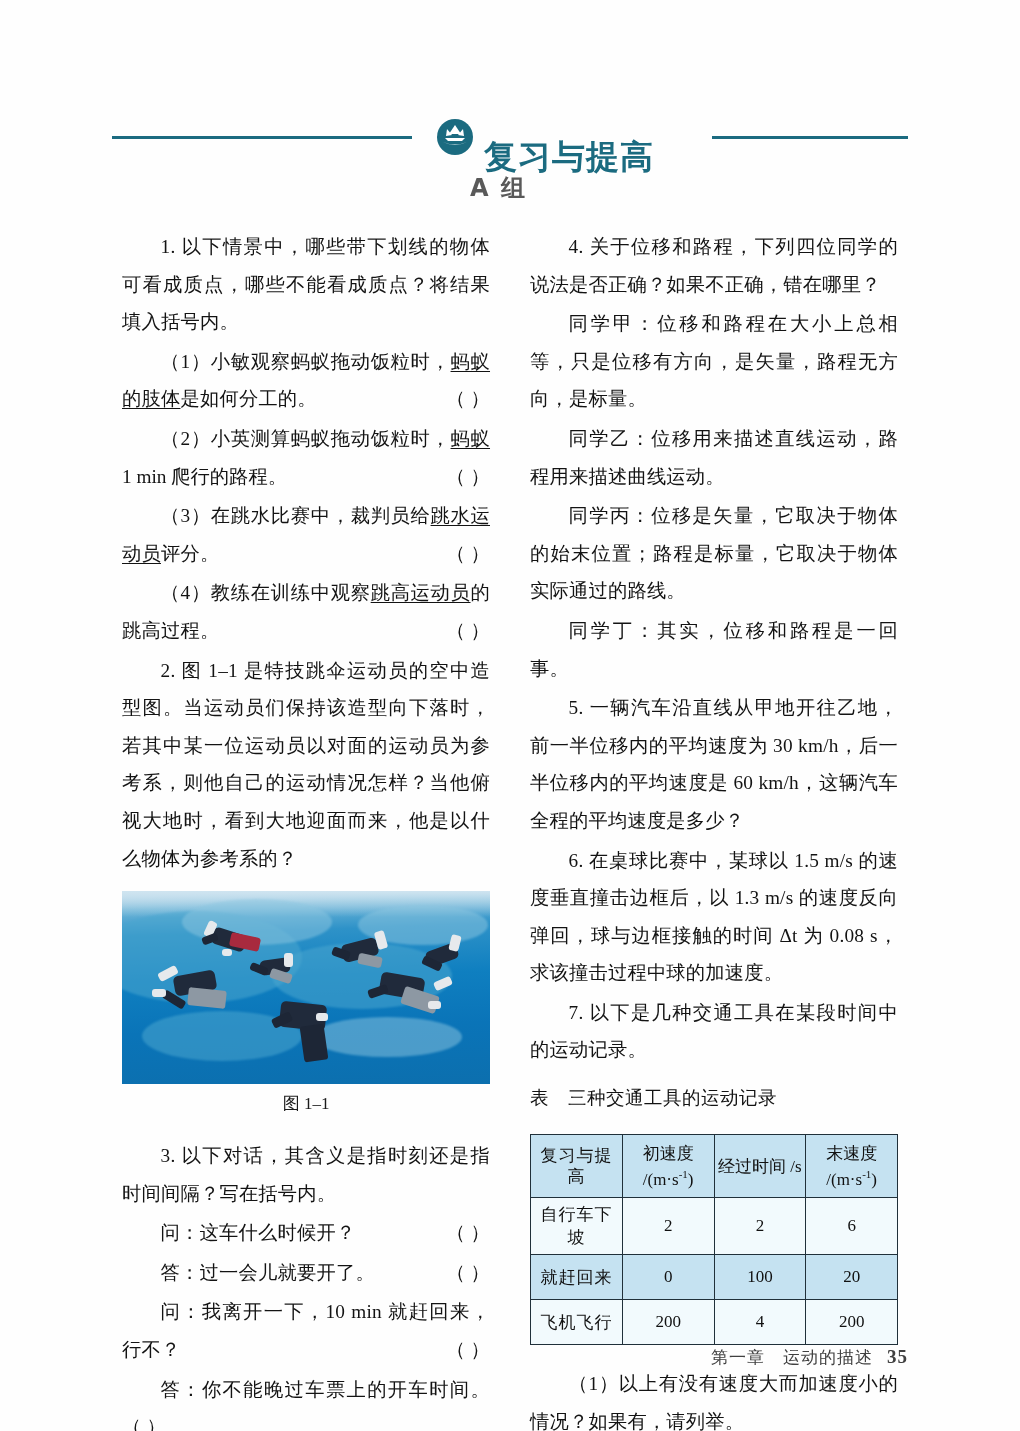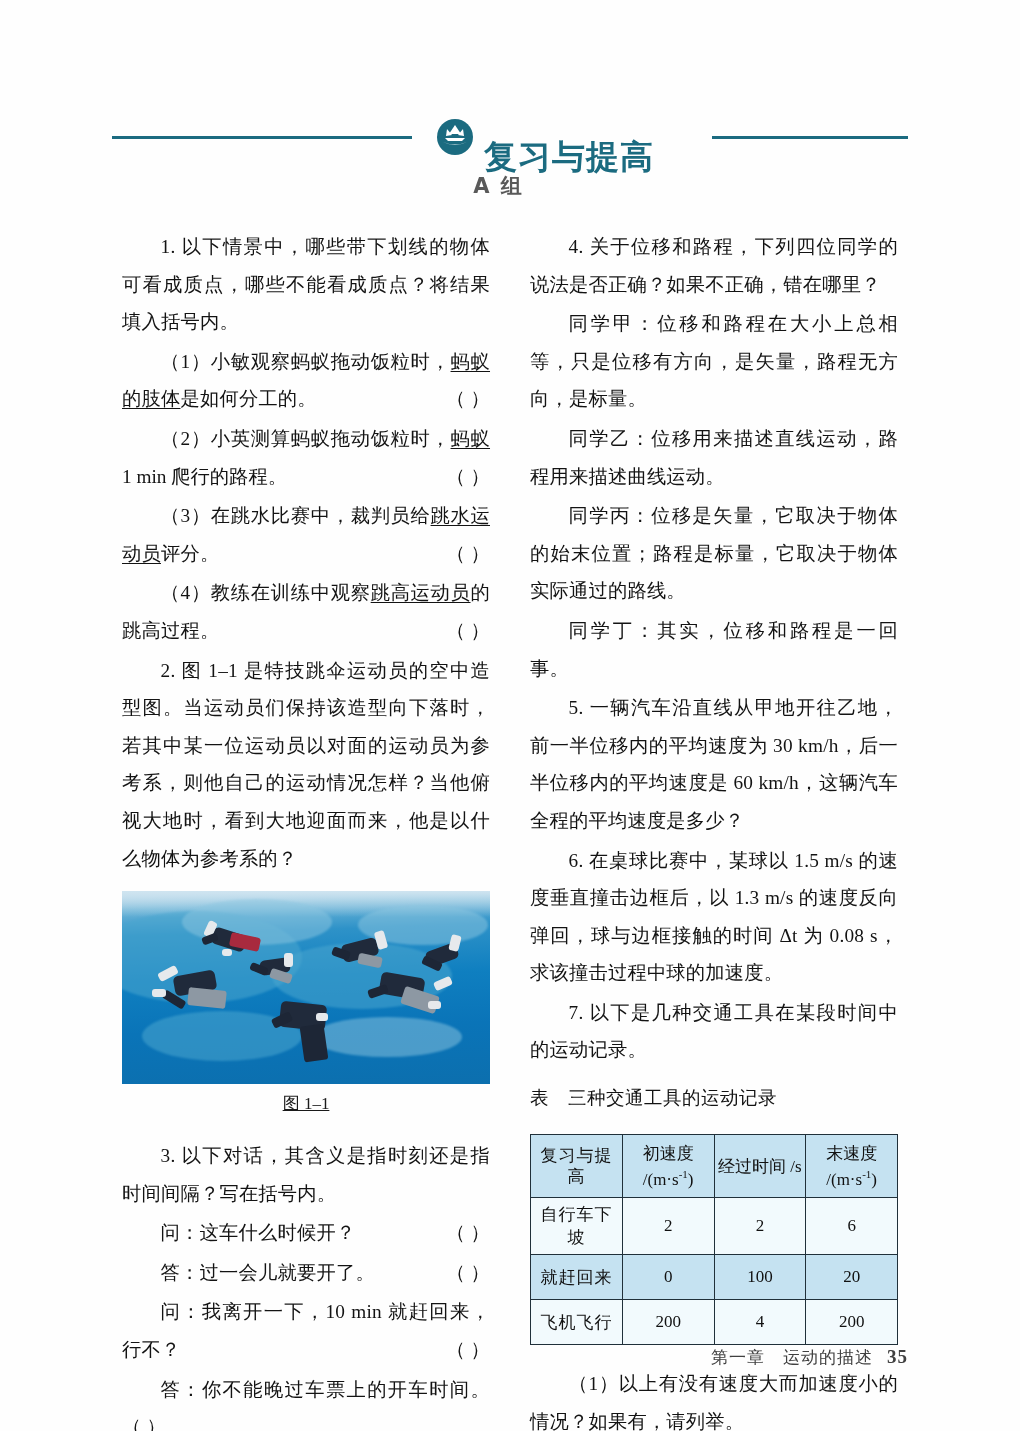--- a/index.html
+++ b/index.html
@@ -67,21 +67,21 @@
   }
 
   
   .group-heading {
     position: absolute;
     top: 172px;
     left: 0;
     width: 997px;
     text-align: center;
     font-family: "DejaVu Sans", "Liberation Sans", sans-serif;
-    font-size: 21px;
+    font-size: 24px;
     font-weight: bold;
     color: #595959;
     letter-spacing: 2px;
   }
 
   
   .col {
     position: absolute;
     top: 228px;
     width: 368px;
@@ -141,21 +141,20 @@
   .diver .torso { background: #202a3b; border-radius: 5px; }
   .diver .red   { background: #a82a3e; }
   .diver .gray  { background: #8d98a3; }
   .diver .white { background: #e6e9ec; }
   .fig-caption {
     margin-top: 8px;
     text-align: center;
     font-size: 17px;
     color: #1a1a1a;
     font-family: "Liberation Serif", "DejaVu Serif", serif;
-    text-decoration: underline;
   }
 
   
   .table-title {
     margin: 16px 0 24px 0;
     font-size: 18.5px;
     color: #131313;
     letter-spacing: 0.5px;
   }
   table.data {

